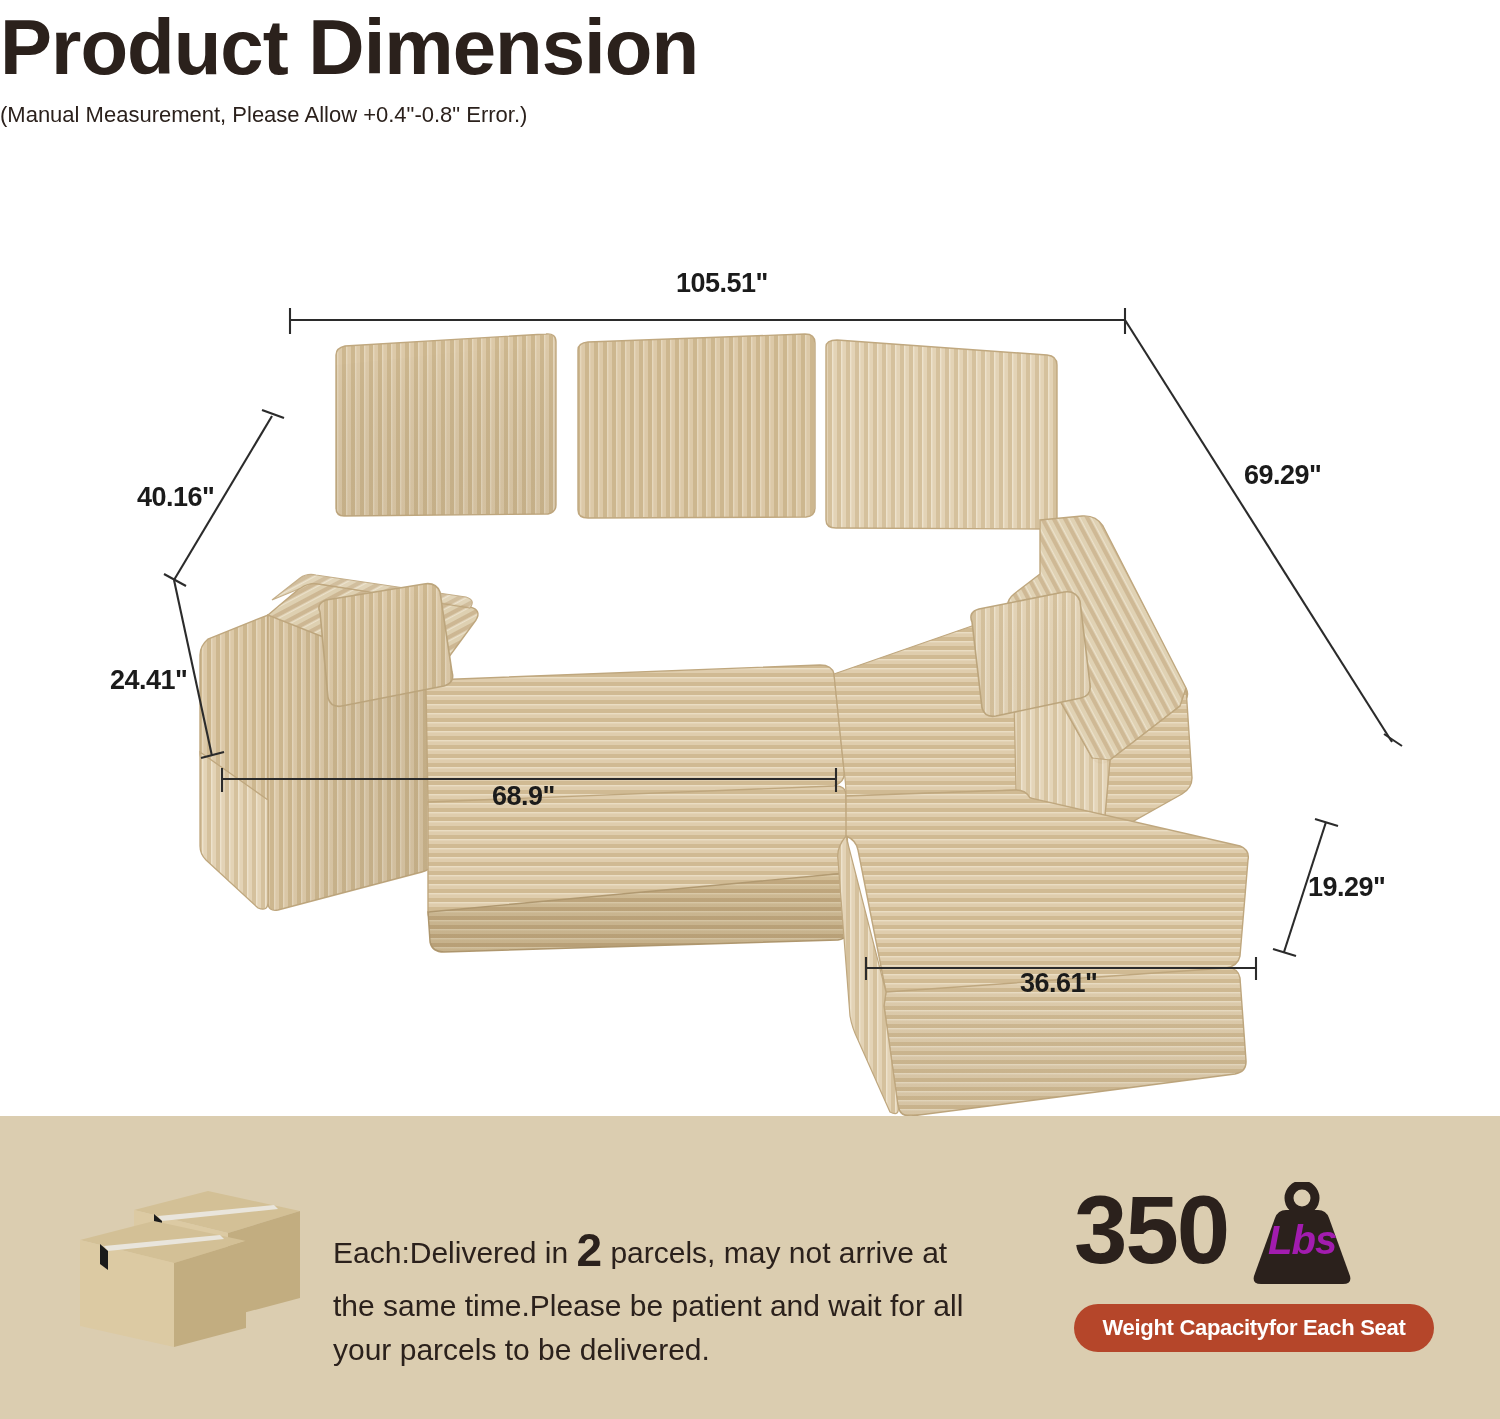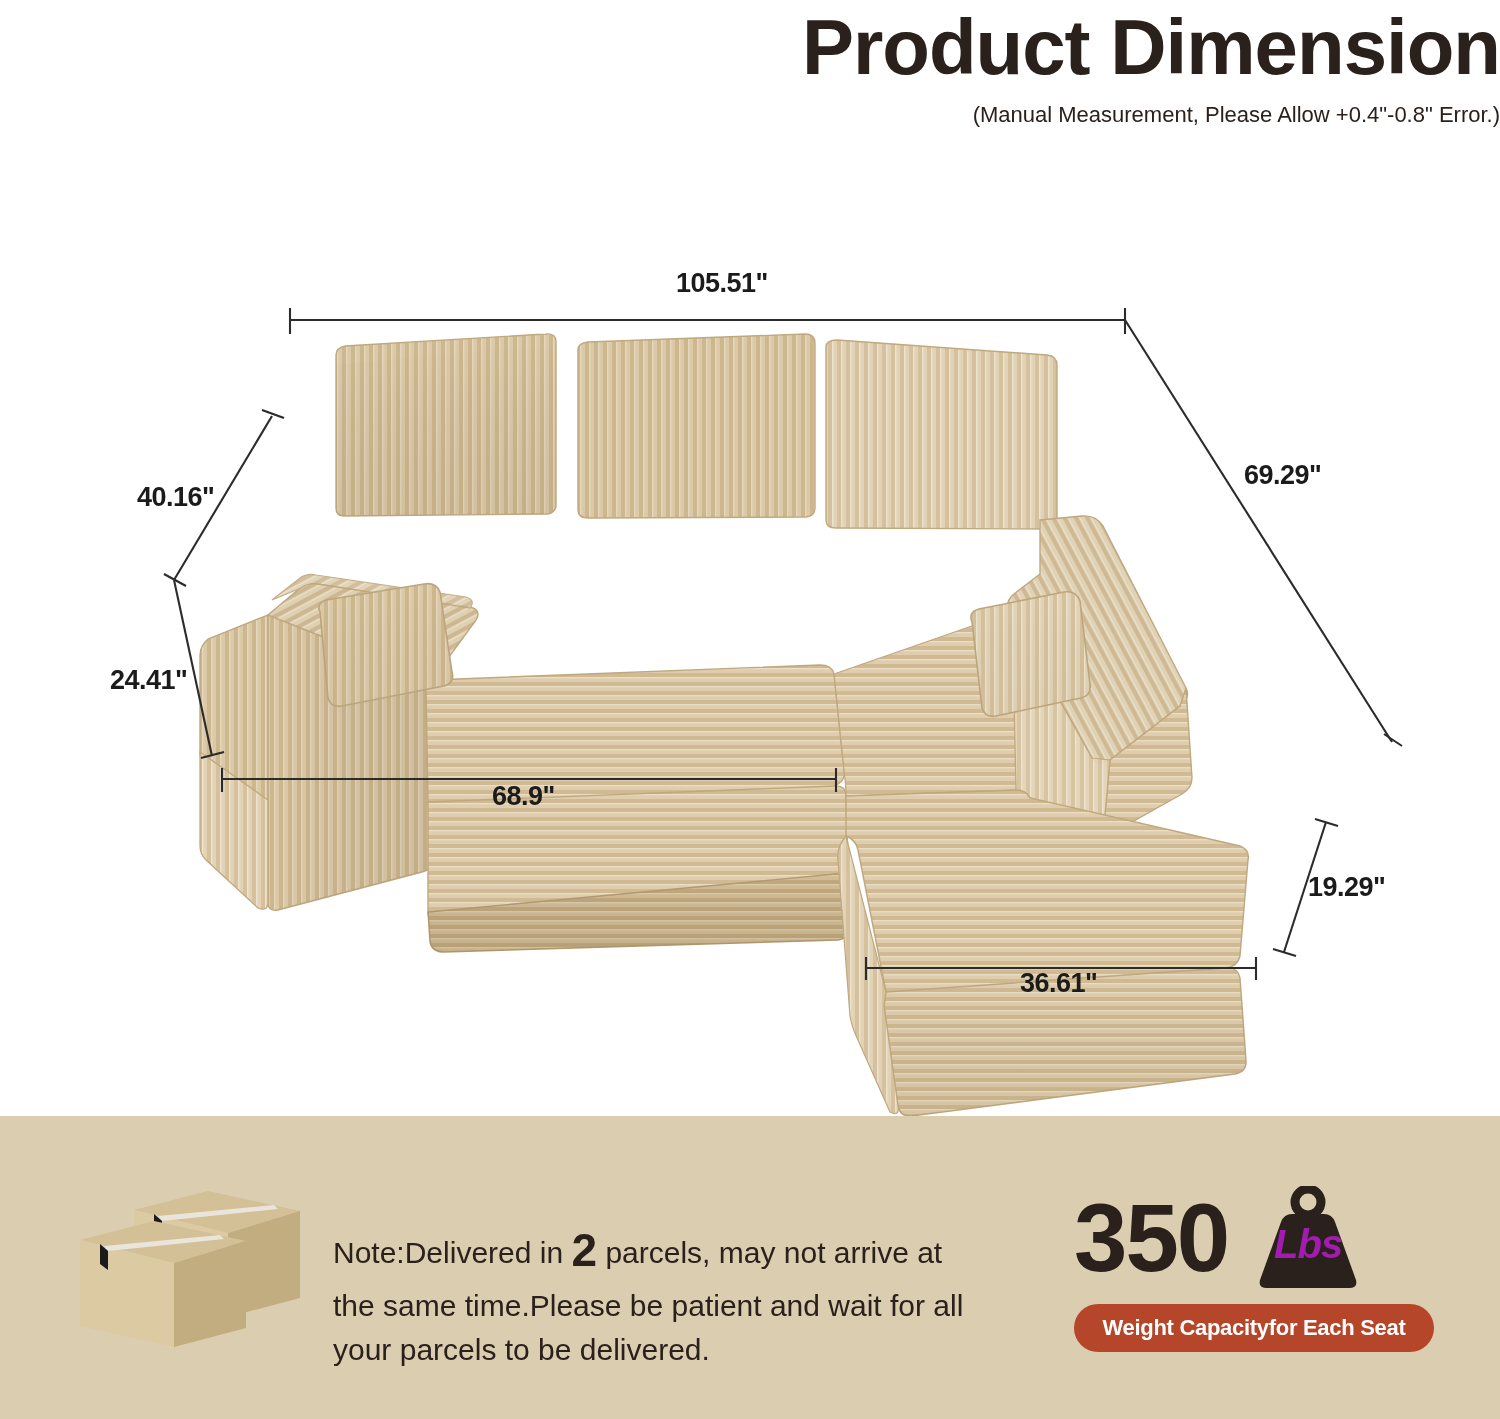--- a/index.html
+++ b/index.html
@@ -5,21 +5,21 @@
   * { box-sizing: border-box; margin: 0; padding: 0; }
   html, body {
     width: 1500px; height: 1419px;
     background: #ffffff;
     font-family: "Liberation Sans", sans-serif;
     overflow: hidden;
   }
   .page { position: relative; width: 1500px; height: 1419px; background: #fff; }
 
   
-  .header { position: absolute; left: 0; top: 0; width: 1500px; text-align: right; }
+  .header { position: absolute; left: 0; top: 0; width: 1500px; text-align: left; }
   .title {
     font-size: 78px; font-weight: 900; color: #2b211c;
     letter-spacing: -1px; line-height: 1.0; margin-top: 8px;
     font-family: "Liberation Sans", sans-serif;
   }
   .subtitle {
     font-size: 22px; color: #2b211c; margin-top: 16px; font-weight: 400;
     letter-spacing: 0px;
   }
 
@@ -49,21 +49,21 @@
 
   .boxes { position: absolute; left: 62px; top: 62px; width: 260px; height: 185px; }
 
   .note {
     position: absolute; left: 333px; top: 100px; width: 640px;
     font-size: 30px; line-height: 1.48; color: #2b211c; font-weight: 400;
   }
   .note b { font-size: 46px; font-weight: 900; vertical-align: -3px; letter-spacing: 0; }
 
   .capacity { position: absolute; left: 1074px; top: 66px; width: 380px; }
-  .cap-row { display: flex; align-items: center; gap: 24px; height: 112px; }
+  .cap-row { display: flex; align-items: flex-start; gap: 18px; height: 112px; }
   .cap-num {
     font-size: 96px; font-weight: 900; color: #2b211c; line-height: 1;
     letter-spacing: -2px; font-family: "Liberation Sans", sans-serif;
   }
   .weight-icon { position: relative; width: 112px; height: 104px; }
   .weight-icon svg { display: block; }
   .lbs-text {
     position: absolute; left: 0; top: 36px; width: 112px; text-align: center;
     color: #a21caf; font-size: 40px; font-weight: 900; font-style: italic;
     letter-spacing: -1px;
@@ -238,21 +238,21 @@
             <path d="M18,62 L92,43 L184,63 L112,85 Z" fill="#d3c096"></path>
             <path d="M112,85 L184,63 L184,150 L112,169 Z" fill="#c2ad80"></path>
             <path d="M18,62 L112,85 L112,169 L18,148 Z" fill="#dccaa3"></path>
             <path d="M42,68 L158,57 L162,61 L46,73 Z" fill="#e9e5dc"></path>
             <path d="M38,66 L46,73 L46,92 L38,86 Z" fill="#1b1b1b"></path>
           </g>
         </svg>
       </div>
 
       <div class="note">
-        <span>Note:Delivered in</span>
+        <span>Each:Delivered in</span>
         <b>2</b>
         <span>parcels, may not arrive at the same time.Please be patient and wait for all your parcels to be delivered.</span>
       </div>
 
       <div class="capacity">
         <div class="cap-row">
           <div class="cap-num">350</div>
           <div class="weight-icon">
             <svg width="112" height="104" viewBox="0 0 112 104">
               <circle cx="56" cy="16" r="13" fill="none" stroke="#2b211c" stroke-width="9"></circle>

